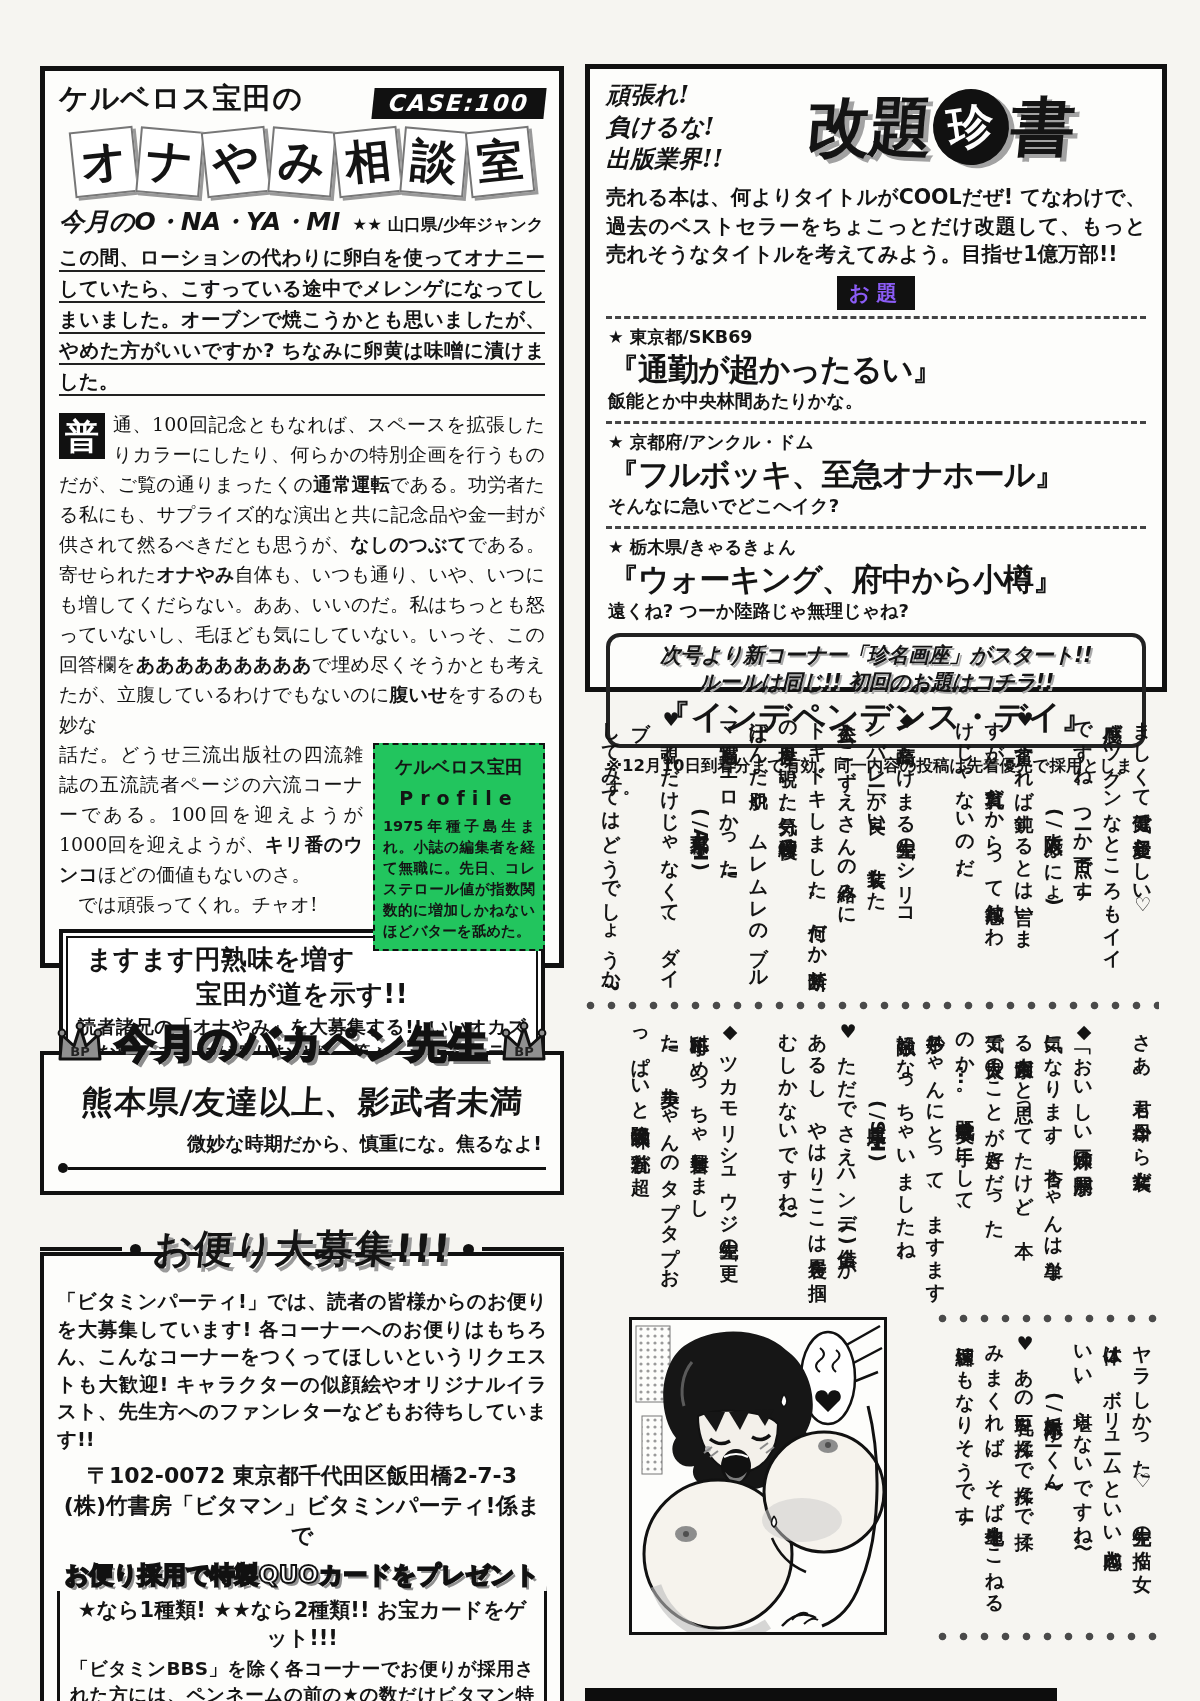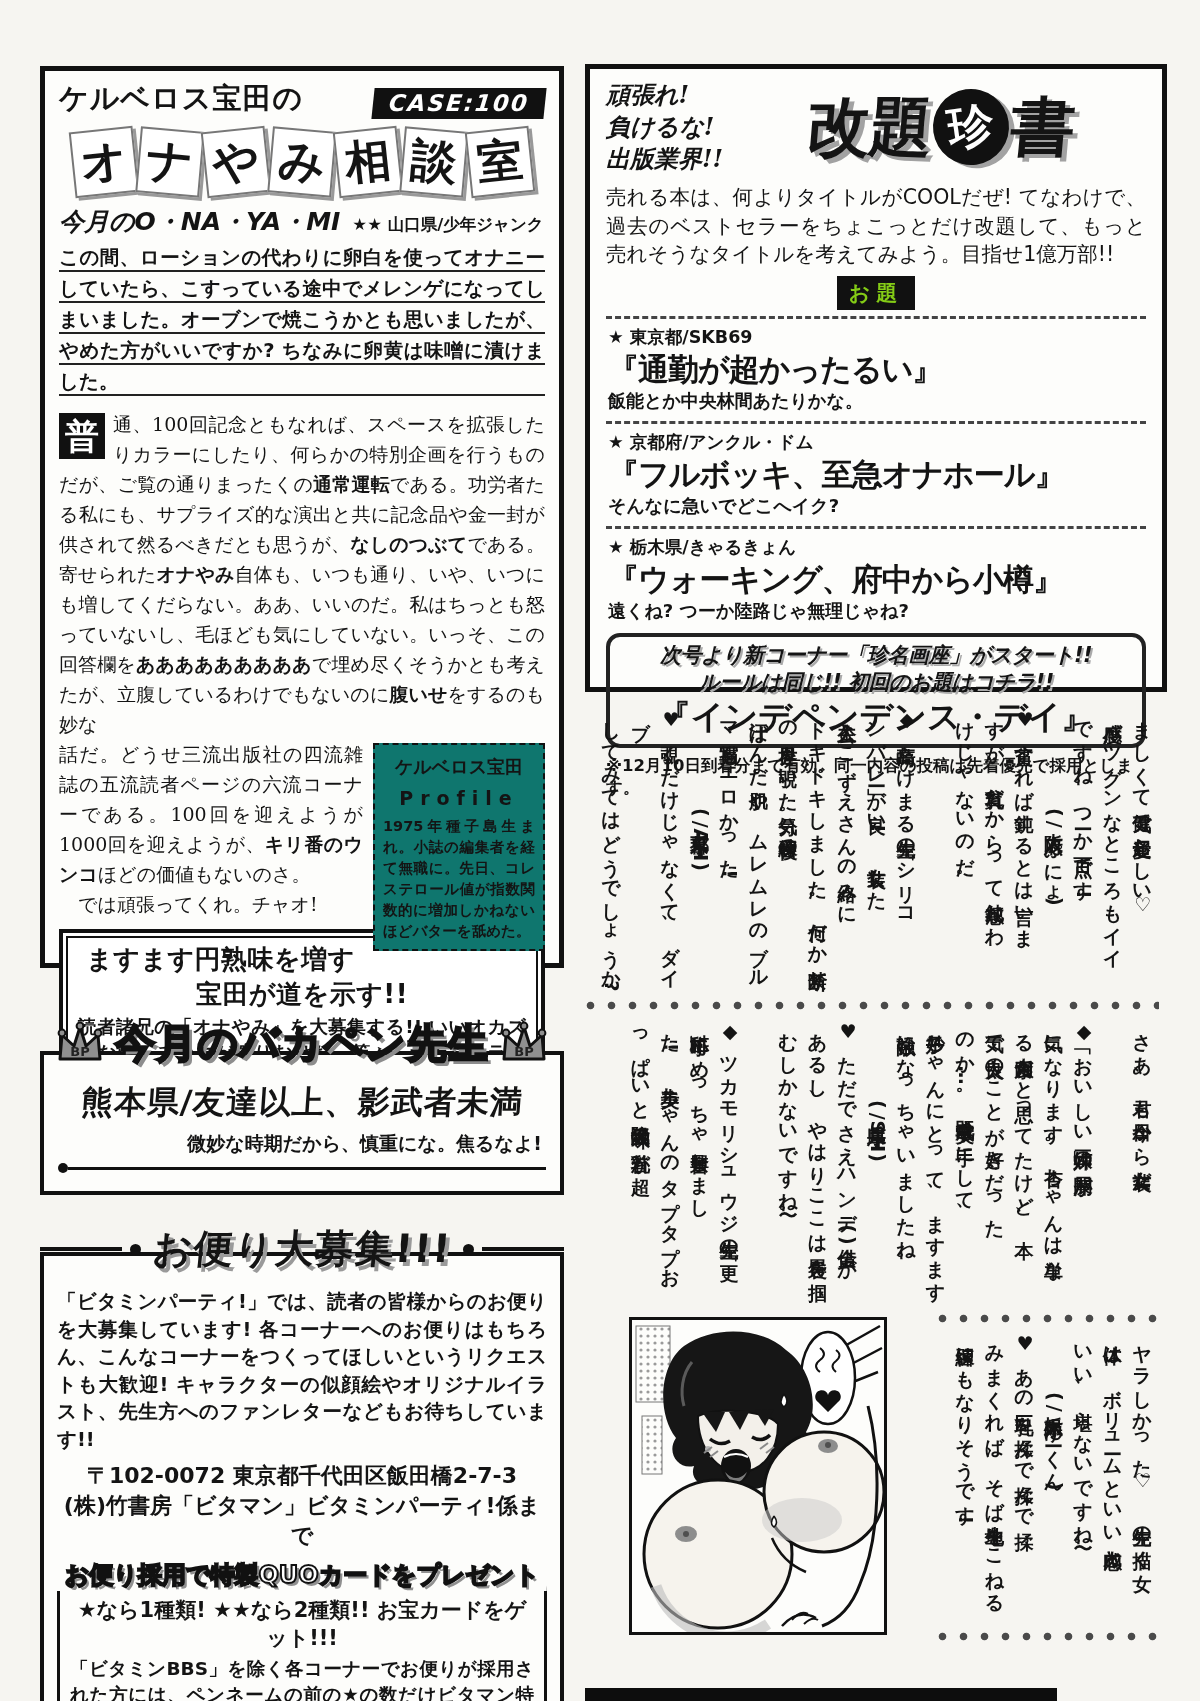--- a/index.html
+++ b/index.html
@@ -27,21 +27,21 @@
   .ona-credit { font-size:16.5px; font-weight:700; }
   .question { font-size:19.5px; font-weight:700; line-height:31px; text-align:justify;
     background-image:repeating-linear-gradient(to bottom, transparent 0, transparent 28px, #222 28px, #222 30px, transparent 30px, transparent 31px); }
   .answer { font-family:"DejaVu Serif","Liberation Serif",serif; font-size:19px;
     line-height:30px; text-align:justify; margin-top:12px; }
   .bseg { font-weight:700; font-family:"DejaVu Sans",sans-serif; }
   .dropcap { float:left; width:46px; height:46px; background:#111; color:#fff;
     display:flex; align-items:center; justify-content:center; font-size:34px; font-weight:900;
     margin:4px 8px 2px 0; }
   .answer2 { margin-top:0; }
-  .profile-box { float:right; width:172px; border:2px dashed #111; background:#0f766e;
+  .profile-box { float:right; width:172px; border:2px dashed #111; background:#22c55e;
     padding:7px 8px; margin:4px 0 4px 10px; }
   .profile-name { text-align:center; font-size:18px; font-weight:900; font-family:"DejaVu Sans",sans-serif; }
   .profile-label { text-align:center; font-size:19px; font-weight:900; letter-spacing:7px;
     font-family:"DejaVu Sans",sans-serif; margin:1px 0 3px; }
   .profile-text { font-size:14.5px; font-weight:700; line-height:21px;
     font-family:"DejaVu Sans",sans-serif; text-align:justify; }
   .closing { font-family:"DejaVu Serif","Liberation Serif",serif; font-size:19px;
     line-height:30px; text-indent:1em; }
   .recruit-outer { border:4px solid #111; margin-top:10px; background:#fff; }
   .recruit-inner { border:2px solid #111; margin:3px; padding:4px 10px 7px; }
@@ -87,23 +87,23 @@
     border:5px solid #111; padding:10px 16px 8px; }
   .kd-head { display:flex; align-items:center; gap:10px; }
   .kd-slogan { font-size:24px; font-weight:900; font-style:italic; line-height:32px;
     font-family:"DejaVu Serif","Liberation Serif",serif; white-space:nowrap; }
   .kd-logo { display:flex; align-items:center; flex:1; justify-content:center; }
   .kd-logo-part { font-size:64px; font-weight:900; letter-spacing:-2px; transform:skewX(-5deg);
     text-shadow:5px 4px 0 #a2a2a2; }
   .kd-logo-circle { width:76px; height:76px; border-radius:50%; background:#111; color:#fff;
     display:flex; align-items:center; justify-content:center; font-size:46px; font-weight:900;
     box-shadow:5px 4px 0 #a2a2a2; margin:0 2px; transform:rotate(-8deg); }
-  .kd-intro { font-size:20.5px; font-weight:400; line-height:28.5px; margin-top:8px; text-align:justify; }
+  .kd-intro { font-size:20.5px; font-weight:700; line-height:28.5px; margin-top:8px; text-align:justify; }
   .odai-row { display:flex; align-items:center; justify-content:center; gap:10px; margin:7px 0 6px; }
-  .odai-badge { background:#111; color:#84cc16; font-size:21px; font-weight:900;
+  .odai-badge { background:#111; color:#8b5cf6; font-size:21px; font-weight:900;
     padding:3px 12px; letter-spacing:6px; }
   .odai-title { font-size:28px; font-weight:900; }
   .kd-dash { border:0; border-top:3px dashed #444; margin:4px 0; }
   .kd-entry { padding:2px 2px 4px; }
   .kd-credit { font-size:17.5px; font-weight:700; }
   .kd-etitle { font-size:31px; font-weight:900; letter-spacing:-1px; line-height:40px; }
   .kd-comment { font-size:18px; font-weight:700; }
   .next-box { border:4px solid #222; border-radius:14px; text-align:center;
     padding:5px 6px 6px; margin-top:6px; }
   .next-l { font-size:21px; font-weight:900; font-style:italic; letter-spacing:-0.5px;

